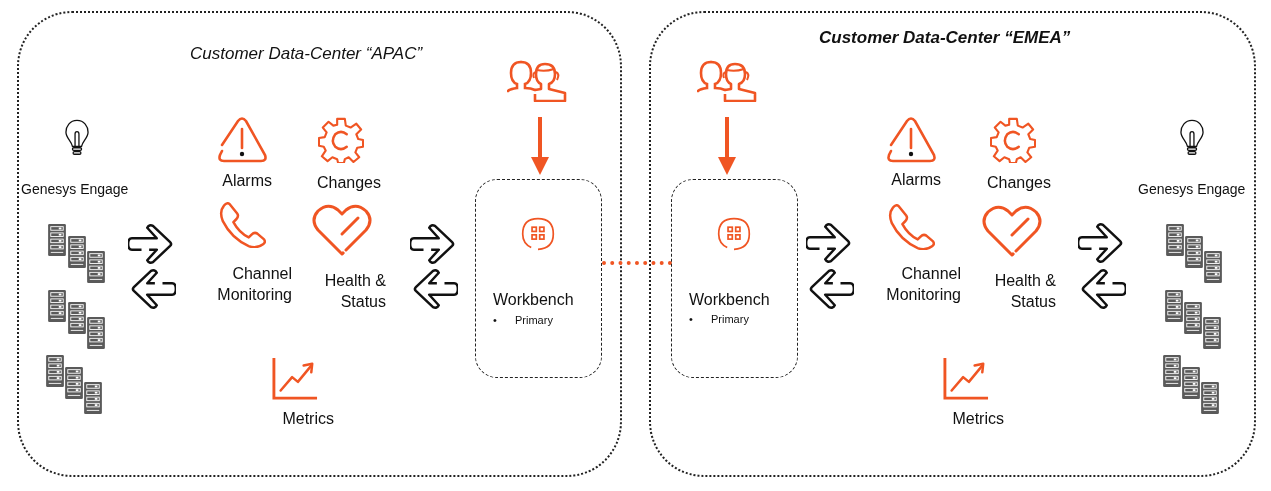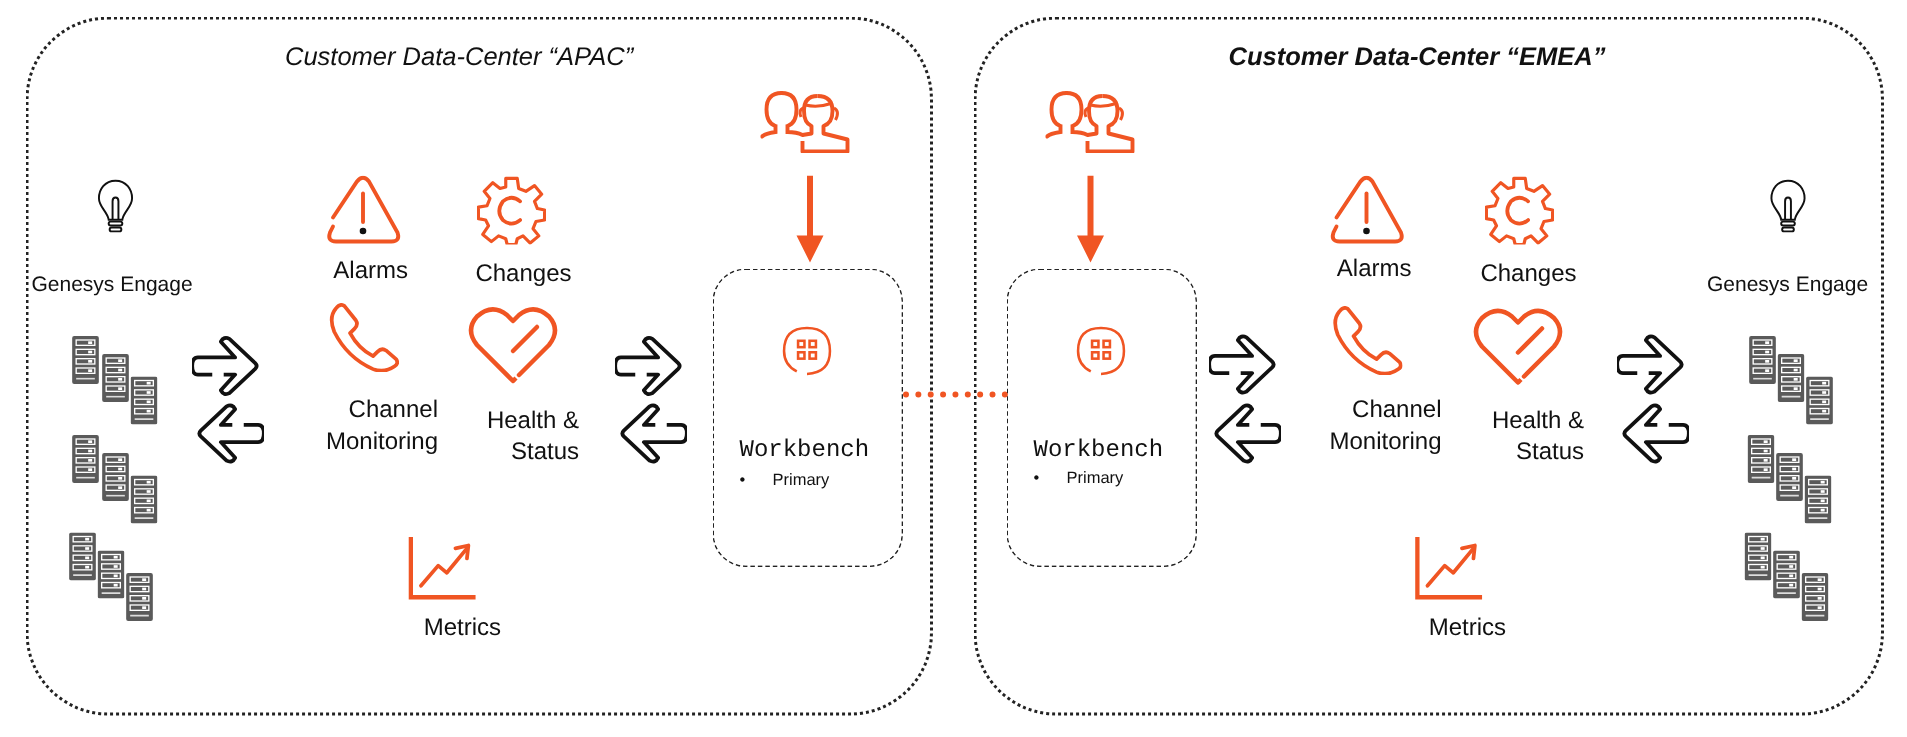--- a/index.html
+++ b/index.html
@@ -6,21 +6,21 @@
   body { width:1271px; height:491px; position:relative; overflow:hidden;
          font-family:"Liberation Sans", "DejaVu Sans", sans-serif; color:#111; }
   .dc { position:absolute; border:2px dotted #222; border-radius:55px; box-sizing:border-box; }
   #dc-apac { left:17px; top:11px; width:605px; height:466px; }
   #dc-emea { left:649px; top:11px; width:607px; height:466px; }
   .dc-title { position:absolute; font-style:italic; font-size:17px; white-space:nowrap; }
   .abs { position:absolute; }
   .lbl { position:absolute; font-size:16px; text-align:right; line-height:21px; white-space:nowrap; }
   .lbl-sm { position:absolute; font-size:13px; white-space:nowrap;text-align:right; }
   .wb-box { position:absolute; border:1.3px dashed #222; border-radius:22px; box-sizing:border-box; }
-  .wb-title { position:absolute; font-size:16px; white-space:nowrap;font-family:Liberation Mono, monospace; }
+  .wb-title { position:absolute; font-size:16px; white-space:nowrap; }
   .wb-item { position:absolute; font-size:11px; white-space:nowrap; }
   .wb-item .bullet { display:inline-block; width:22px; }
   .link-line { position:absolute; height:0; border-top:4px dotted #f05523; }
   svg { overflow:visible; }
 </style>
 </head>
 <body>
 
 <svg width="0" height="0" style="position:absolute">
   <defs>
@@ -88,21 +88,21 @@
       <rect x="22" y="21" width="5" height="5" fill="none" stroke="#f05523" stroke-width="2"></rect>
     </symbol>
     <symbol id="sym-down-arrow" viewBox="0 0 20 60">
       <rect x="8" y="0" width="4" height="42" fill="#f05523"></rect>
       <polygon points="1,40 19,40 10,58" fill="#f05523"></polygon>
     </symbol>
   </defs>
 </svg>
 
 <div class="dc" id="dc-apac"></div>
-<div class="dc-title" style="left:190px;top:28px;">Customer Data-Center “APAC”</div>
+<div class="dc-title" style="left:190px;top:44px;">Customer Data-Center “APAC”</div>
 
 <svg class="abs" style="left:64px;top:117px;" width="26" height="42">
     <use href="#sym-bulb" width="26" height="42"></use>
   </svg>
 <div class="lbl-sm" style="left:21px;top:181px;font-size:14px;">Genesys Engage</div>
 
 <div class="abs" style="left:48px;top:224px;">
   <svg class="abs" style="left:0;top:0;" width="18" height="32">
       <use href="#sym-rack" width="18" height="32"></use>
     </svg>

